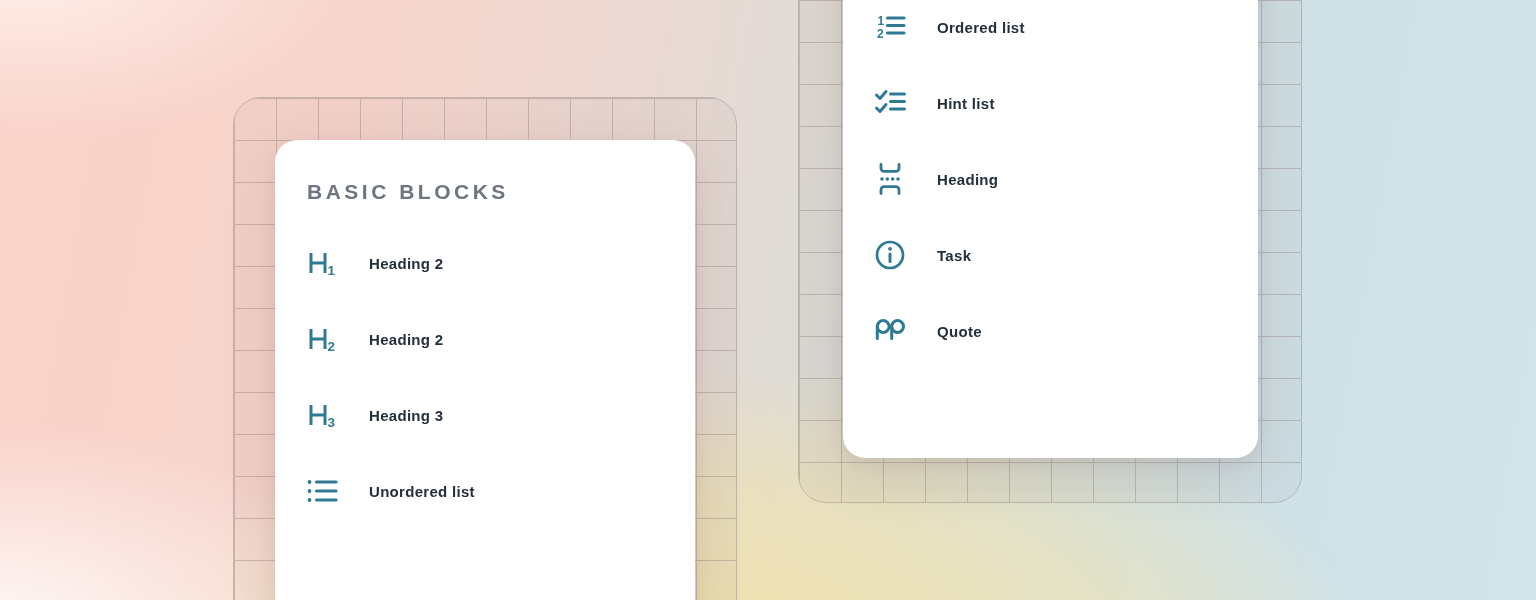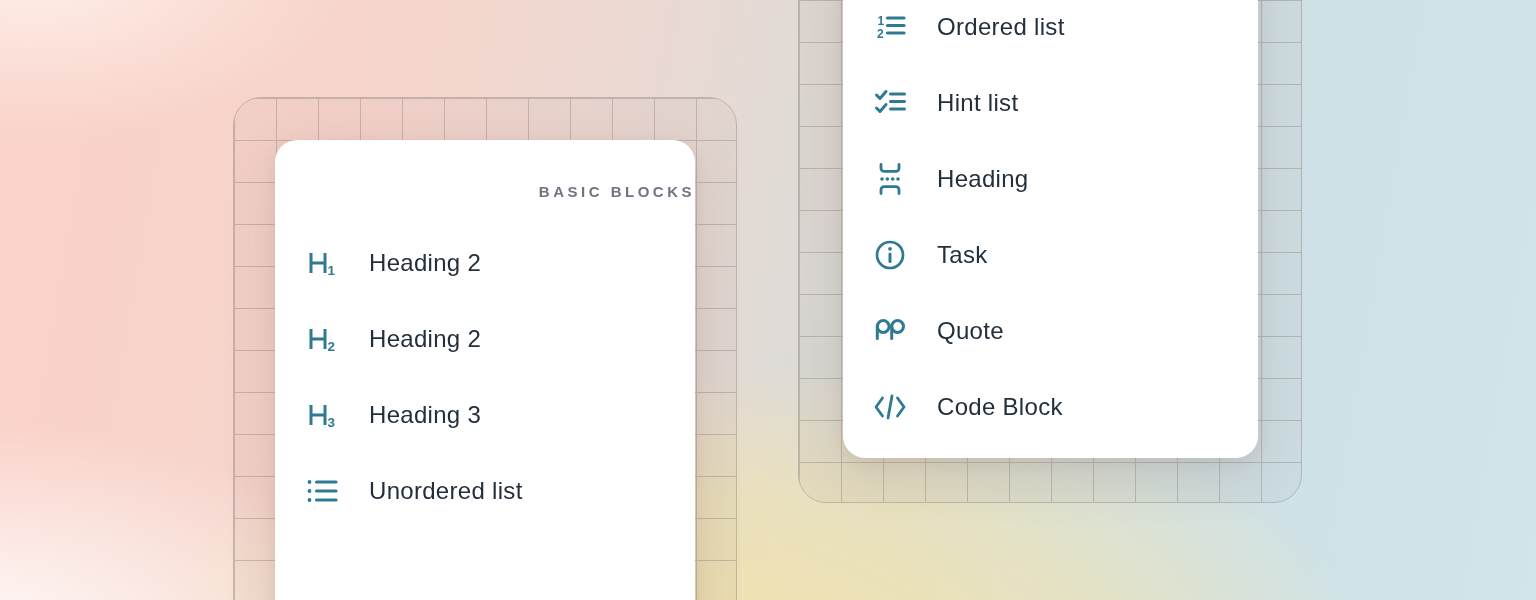--- a/index.html
+++ b/index.html
@@ -32,39 +32,38 @@
   #grid-right{left:798px;top:-85px;width:504px;height:588px;}
   
   .menu-card{
     position:absolute;background:#fff;border-radius:22px;
     box-shadow:0 18px 50px rgba(125,85,75,0.16),0 4px 14px rgba(125,85,75,0.08);
   }
   #card-left{left:275px;top:140px;width:420px;height:520px;}
   #card-right{left:843px;top:-62px;width:415px;height:520px;}
   .section-header{
     margin:42px 0 0 32px;height:20px;line-height:20px;
-    font-size:15px;font-weight:bold;letter-spacing:3.5px;
+    font-size:21px;font-weight:bold;letter-spacing:3.5px;
     color:var(--c-section_header,#6e7580);
-    text-align:right;
   }
   .rows{display:flex;flex-direction:column;}
   #card-left .rows{margin-top:23px;}
   #card-right .rows{padding-top:51px;}
   .item{
     height:76px;display:flex;align-items:center;
     padding-left:30px;gap:30px;cursor:pointer;
   }
   .item .icon{
     width:34px;height:34px;flex:0 0 34px;
     color:var(--c-accent,#2f7a92);
     display:inline-flex;align-items:center;justify-content:center;
   }
   .item .icon svg{display:block;}
   .item .label{
-    font-size:24px;font-weight:normal;letter-spacing:0.3px;
+    font-size:15px;font-weight:bold;letter-spacing:0.3px;
     color:var(--c-label,#242f3c);
     white-space:nowrap;
   }
   svg text{font-family:"Liberation Sans",sans-serif;}
 </style>
 </head>
 <body>
 
 <div id="canvas">
 
@@ -182,27 +181,17 @@
           <svg width="34" height="34" viewBox="0 0 34 34" fill="none" stroke="currentColor" stroke-width="3" stroke-linecap="round">
             <circle cx="10.2" cy="12.5" r="5.9"></circle>
             <line x1="4.3" y1="12.5" x2="4.3" y2="24.5"></line>
             <circle cx="24.6" cy="12.5" r="5.9"></circle>
             <line x1="18.7" y1="12.5" x2="18.7" y2="24.5"></line>
           </svg>
         </span>
         <span class="label">Quote</span>
       </div>
 
-      <div class="item">
-        <span class="icon">
-          <svg width="34" height="34" viewBox="0 0 34 34" fill="none" stroke="currentColor" stroke-width="2.8" stroke-linecap="round" stroke-linejoin="round">
-            <polyline points="9.5,8 3,17 9.5,26"></polyline>
-            <polyline points="24.5,8 31,17 24.5,26"></polyline>
-            <line x1="19" y1="6" x2="15" y2="28"></line>
-          </svg>
-        </span>
-        <span class="label">Code Block</span>
-      </div>
 
     </div>
   </div>
 
 </div>
 
 </body></html>

